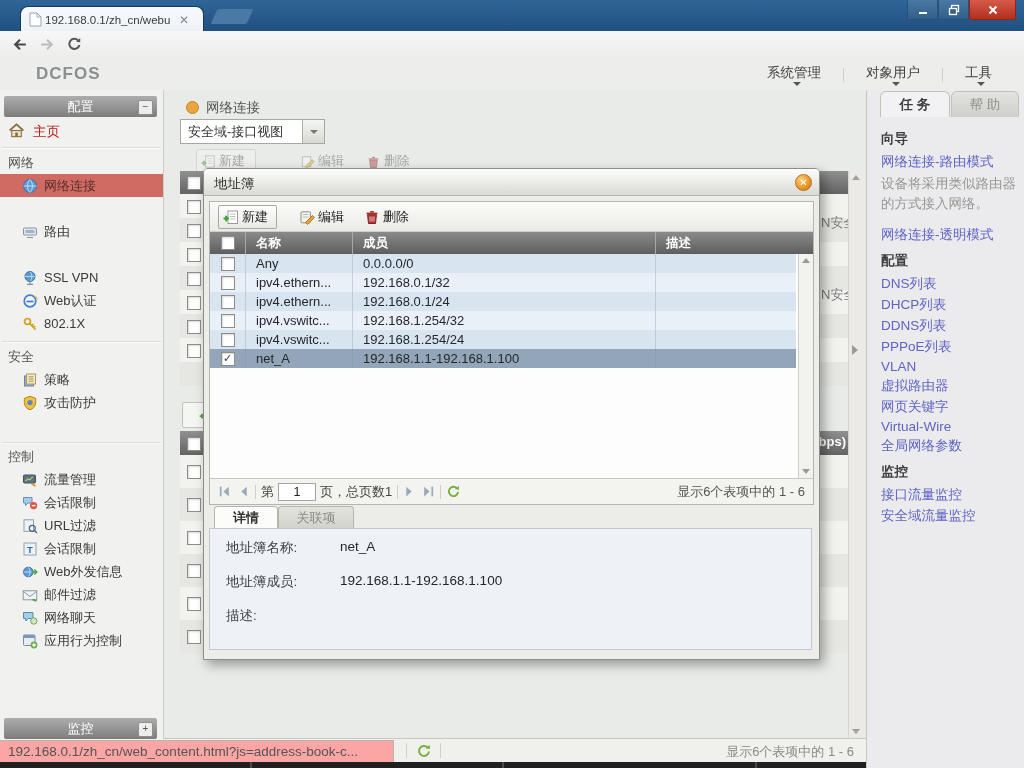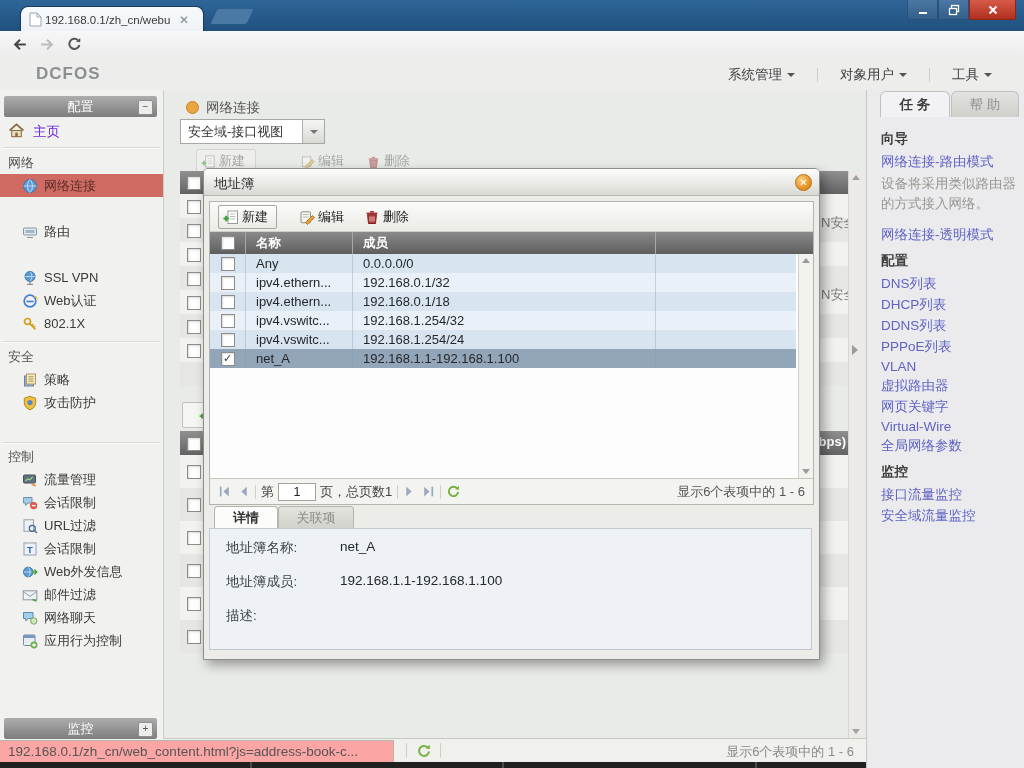--- a/index.html
+++ b/index.html
@@ -24,40 +24,40 @@
     border-bottom:1px solid #bcbcbc;}
   .urlbar{left:90px;top:34px;width:862px;height:21px;background:#fff;border:1px solid #c4c4c4;
     border-radius:3px;display:flex;align-items:center;}
   .urltext{font-size:14px;color:#2a2a2a;margin-left:6px;flex:1;}
   .menu-bars div{width:20px;height:3px;background:#676767;border-radius:1px;margin:3px 0;}
 
   
   .appheader{left:0;top:58px;width:1024px;height:33px;background:#edeeec;}
   .logo{left:36px;top:64px;font-size:17px;font-weight:bold;color:#8b8f93;letter-spacing:1px;}
   .topmenus{right:10px;top:58px;height:33px;display:flex;align-items:center;}
-  .topmenu{font-size:13.5px;color:#3f3f3f;padding:0 22px;display:flex;align-items:center;cursor:default;}
+  .topmenu{font-size:13.5px;color:#3f3f3f;padding:0 22px;display:flex;align-items:center;cursor:default;flex-direction:column;}
   .caret{display:inline-block;width:0;height:0;border-left:4px solid transparent;border-right:4px solid transparent;
     border-top:4px solid #555;margin-left:5px;}
   .menudiv{width:1px;height:14px;background:#d0d0ca;}
 
   
   .sidebar{left:0;top:90px;width:163px;height:678px;background:#f1f1ef;border-right:1px solid #ccccc6;}
   .panelbar{left:4px;width:153px;height:21px;background:linear-gradient(#adadad,#7d7d7d);
     border-radius:2px;color:#fff;font-size:13px;display:flex;align-items:center;justify-content:center;}
   .panelbtn{position:absolute;right:4px;top:4px;width:13px;height:13px;background:#ededeb;
     border:1px solid #8f8f8f;border-radius:2px;color:#555;font-size:10px;line-height:11px;text-align:center;}
   .navitem{left:0;width:163px;height:23px;display:flex;align-items:center;font-size:13px;color:#3a3a3a;cursor:default;}
   .navitem .ic{position:absolute;left:22px;width:16px;height:16px;}
   .navitem .lb{position:absolute;left:44px;}
   .navitem.active{background:#d06b63;}
   .navitem.active .lb{color:#5a2f2b;}
   .grouplabel{left:8px;font-size:13px;color:#555;}
   .sb-div{left:2px;width:159px;height:1px;background:#dcdcd6;border-bottom:1px solid #fbfbf9;}
   .homerow{left:0;top:29px;width:163px;height:25px;}
-  .homerow .lb{position:absolute;left:33px;top:4px;font-size:13.5px;color:#6d28d9;}
+  .homerow .lb{position:absolute;left:33px;top:4px;font-size:13.5px;color:#b91c1c;}
 
   
   .m-title{font-size:13.5px;color:#555;}
   .viewsel{left:180px;top:119px;width:143px;height:23px;background:#fff;border:1px solid #a8a8a2;display:flex;align-items:center;}
   .viewsel .txt{font-size:13px;color:#333;margin-left:7px;flex:1;}
   .viewsel .arrow{width:21px;height:100%;background:linear-gradient(#f5f5f3,#d9d9d4);border-left:1px solid #b0b0aa;
     display:flex;align-items:center;justify-content:center;}
   .tri-down{width:0;height:0;border-left:4px solid transparent;border-right:4px solid transparent;border-top:4px solid #777;}
   .gtool{display:flex;align-items:center;font-size:13px;color:#6e6e6a;opacity:.55;}
   .bghead{left:180px;width:668px;background:linear-gradient(#909090,#636363);}
@@ -510,20 +510,21 @@
         <span>删除</span>
       </span>
     </div>
 
     <div class="thead">
       <div class="thc" style="width:36px;justify-content:center">
           <span class="cb"></span>
         </div>
       <div class="thc" style="width:107px;padding-left:10px">名称</div>
       <div class="thc" style="width:303px;padding-left:10px">成员</div>
+      <div class="thc" style="flex:1;padding-left:10px;border-right:none">描述</div>
     </div>
 
     <div class="tviewport">
       <div class="trow even">
         <div class="tc" style="width:36px;justify-content:center">
             <span class="cb"></span>
           </div>
         <div class="tc" style="width:107px;padding-left:10px">Any</div>
         <div class="tc" style="width:303px;padding-left:10px">0.0.0.0/0</div>
         <div class="tc" style="flex:1;border-right:none"></div>
@@ -534,21 +535,21 @@
           </div>
         <div class="tc" style="width:107px;padding-left:10px">ipv4.ethern...</div>
         <div class="tc" style="width:303px;padding-left:10px">192.168.0.1/32</div>
         <div class="tc" style="flex:1;border-right:none"></div>
       </div>
       <div class="trow even">
         <div class="tc" style="width:36px;justify-content:center">
             <span class="cb"></span>
           </div>
         <div class="tc" style="width:107px;padding-left:10px">ipv4.ethern...</div>
-        <div class="tc" style="width:303px;padding-left:10px">192.168.0.1/18</div>
+        <div class="tc" style="width:303px;padding-left:10px">192.168.0.1/24</div>
         <div class="tc" style="flex:1;border-right:none"></div>
       </div>
       <div class="trow odd">
         <div class="tc" style="width:36px;justify-content:center">
             <span class="cb"></span>
           </div>
         <div class="tc" style="width:107px;padding-left:10px">ipv4.vswitc...</div>
         <div class="tc" style="width:303px;padding-left:10px">192.168.1.254/32</div>
         <div class="tc" style="flex:1;border-right:none"></div>
       </div>

